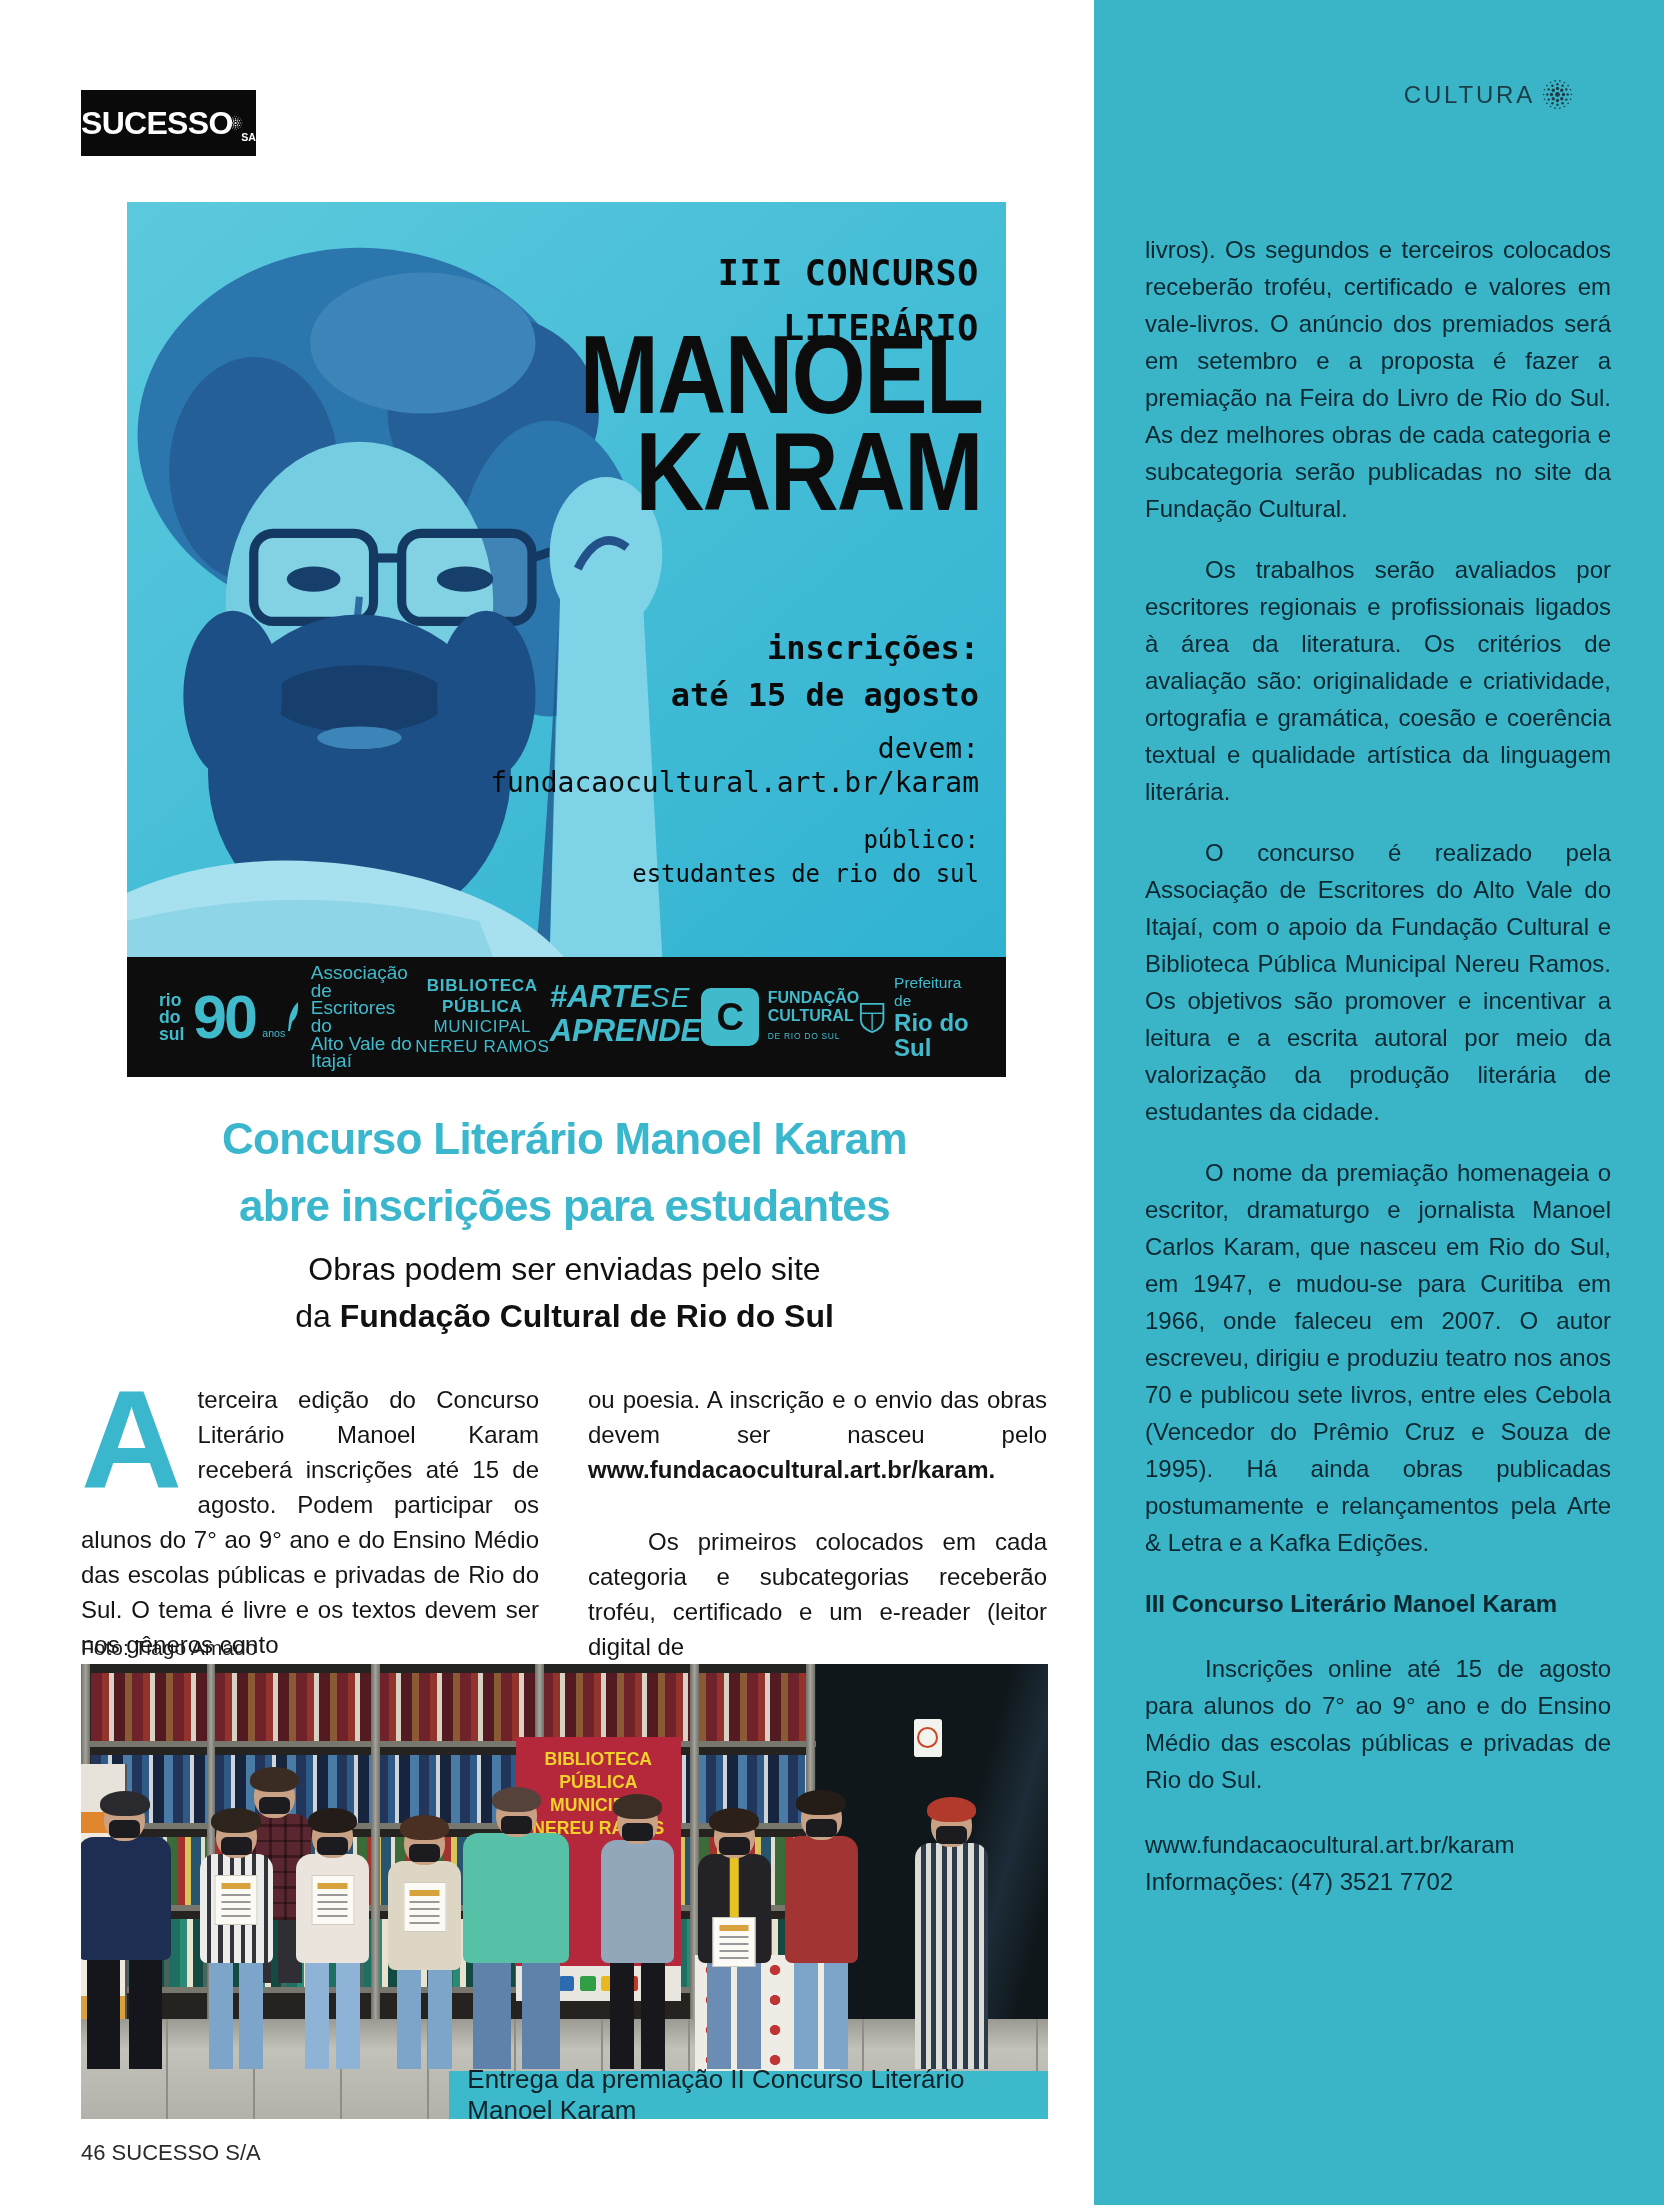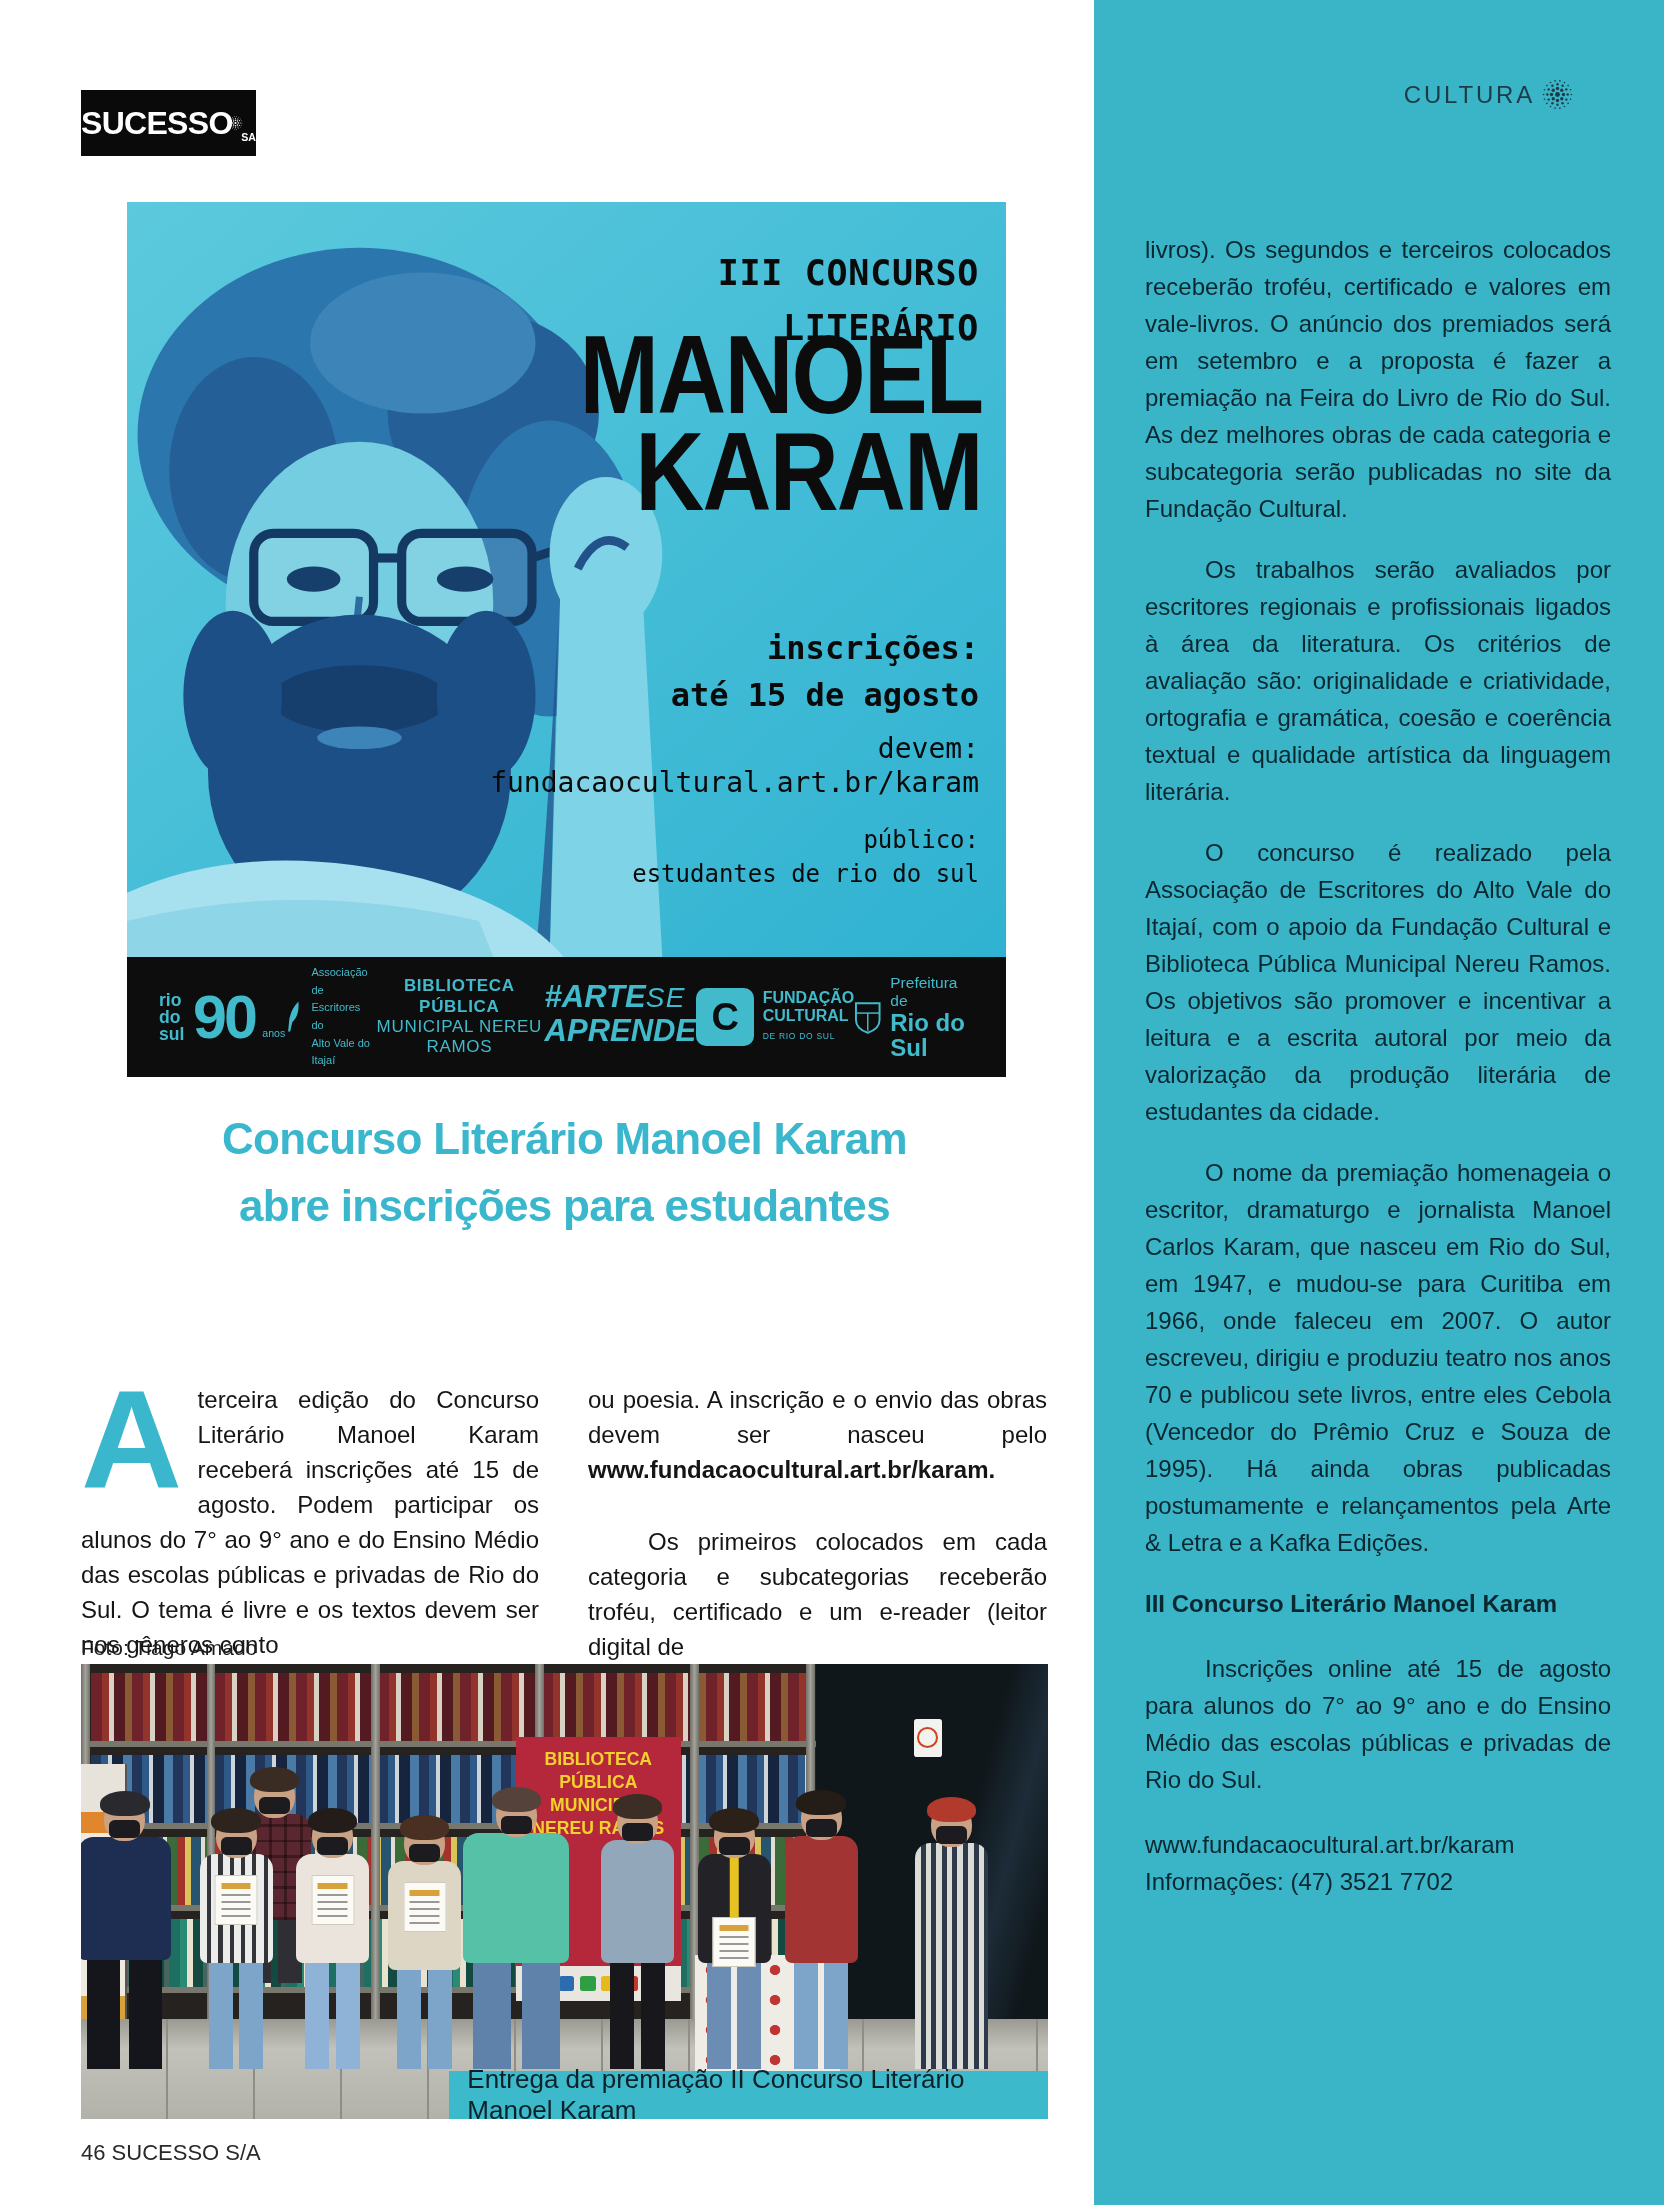--- a/index.html
+++ b/index.html
@@ -35,21 +35,21 @@
   #poster-edital{top:530px;font-size:28px;line-height:34px;}
   #poster-publico{top:621px;font-size:24px;line-height:34px;}
   
   #poster-bar{position:absolute;left:0;bottom:0;width:879px;height:120px;background:#0d0d0d;
               display:flex;align-items:center;justify-content:space-between;padding:0 32px;box-sizing:border-box;
               color:#41bacc;}
   .bar-item{display:flex;align-items:center;gap:8.5px;}
   #rds-logo .rds-col{display:flex;flex-direction:column;font-weight:700;font-size:17.6px;line-height:17px;letter-spacing:0;}
   #rds-logo .rds-90{font-size:61px;font-weight:700;line-height:56px;letter-spacing:-2.8px;}
   #rds-logo .rds-anos{font-size:10.6px;align-self:flex-end;margin:0 0 5.6px -1.4px;}
-  .bar-small{font-size:11px;line-height:17.6px;}
+  .bar-small{font-size:19px;line-height:17.6px;}
   #bar-bib{font-weight:700;font-size:17px;line-height:20.4px;letter-spacing:0.7px;text-align:center;}
   #bar-arte{font-style:italic;line-height:28px;text-align:left;}
   #bar-arte .b{font-weight:700;font-size:31px;} #bar-arte .l{font-weight:400;font-size:28px;letter-spacing:1.4px;}
   #fc-mark{width:58px;height:58px;background:#41bacc;border-radius:10px;display:flex;align-items:center;justify-content:center;
            color:#0d0d0d;font-weight:700;font-size:38px;}
   .bar-fund{font-weight:700;font-size:16px;line-height:18.3px;}
   .bar-fund .tiny{font-weight:400;font-size:8.5px;letter-spacing:0.7px;}
   .bar-pref .l1{font-size:15.5px;line-height:18.3px;}
   .bar-pref .l2{font-weight:700;font-size:24px;line-height:25px;}
   
@@ -344,20 +344,24 @@
           <span class="l2">Rio do Sul</span>
         </div>
       </div>
     </div>
   </div>
 
   <div id="headline">
     <span>Concurso Literário Manoel Karam</span><br>
     <span>abre inscrições para estudantes</span>
   </div>
+  <div id="subhead">
+    <span>Obras podem ser enviadas pelo site</span><br>
+    <span>da </span><span class="boldlink">Fundação Cultural de Rio do Sul</span>
+  </div>
 
   <div id="bodycols">
     <div id="col1">
       <span class="dropcap">A</span><span>terceira edição do Concurso Literário Manoel Karam receberá inscrições até 15 de agosto. Podem participar os alunos do 7° ao 9° ano e do Ensino Médio das escolas públicas e privadas de Rio do Sul. O tema é livre e os textos devem ser nos gêneros conto</span>
     </div>
     <div id="col2">
       <p><span>ou poesia. A inscrição e o envio das obras devem ser nasceu pelo </span><span class="boldlink">www.fundacaocultural.art.br/karam.</span></p>
       <p class="indent">Os primeiros colocados em cada categoria e subcategorias receberão troféu, certificado e um e-reader (leitor digital de</p>
     </div>
   </div>

